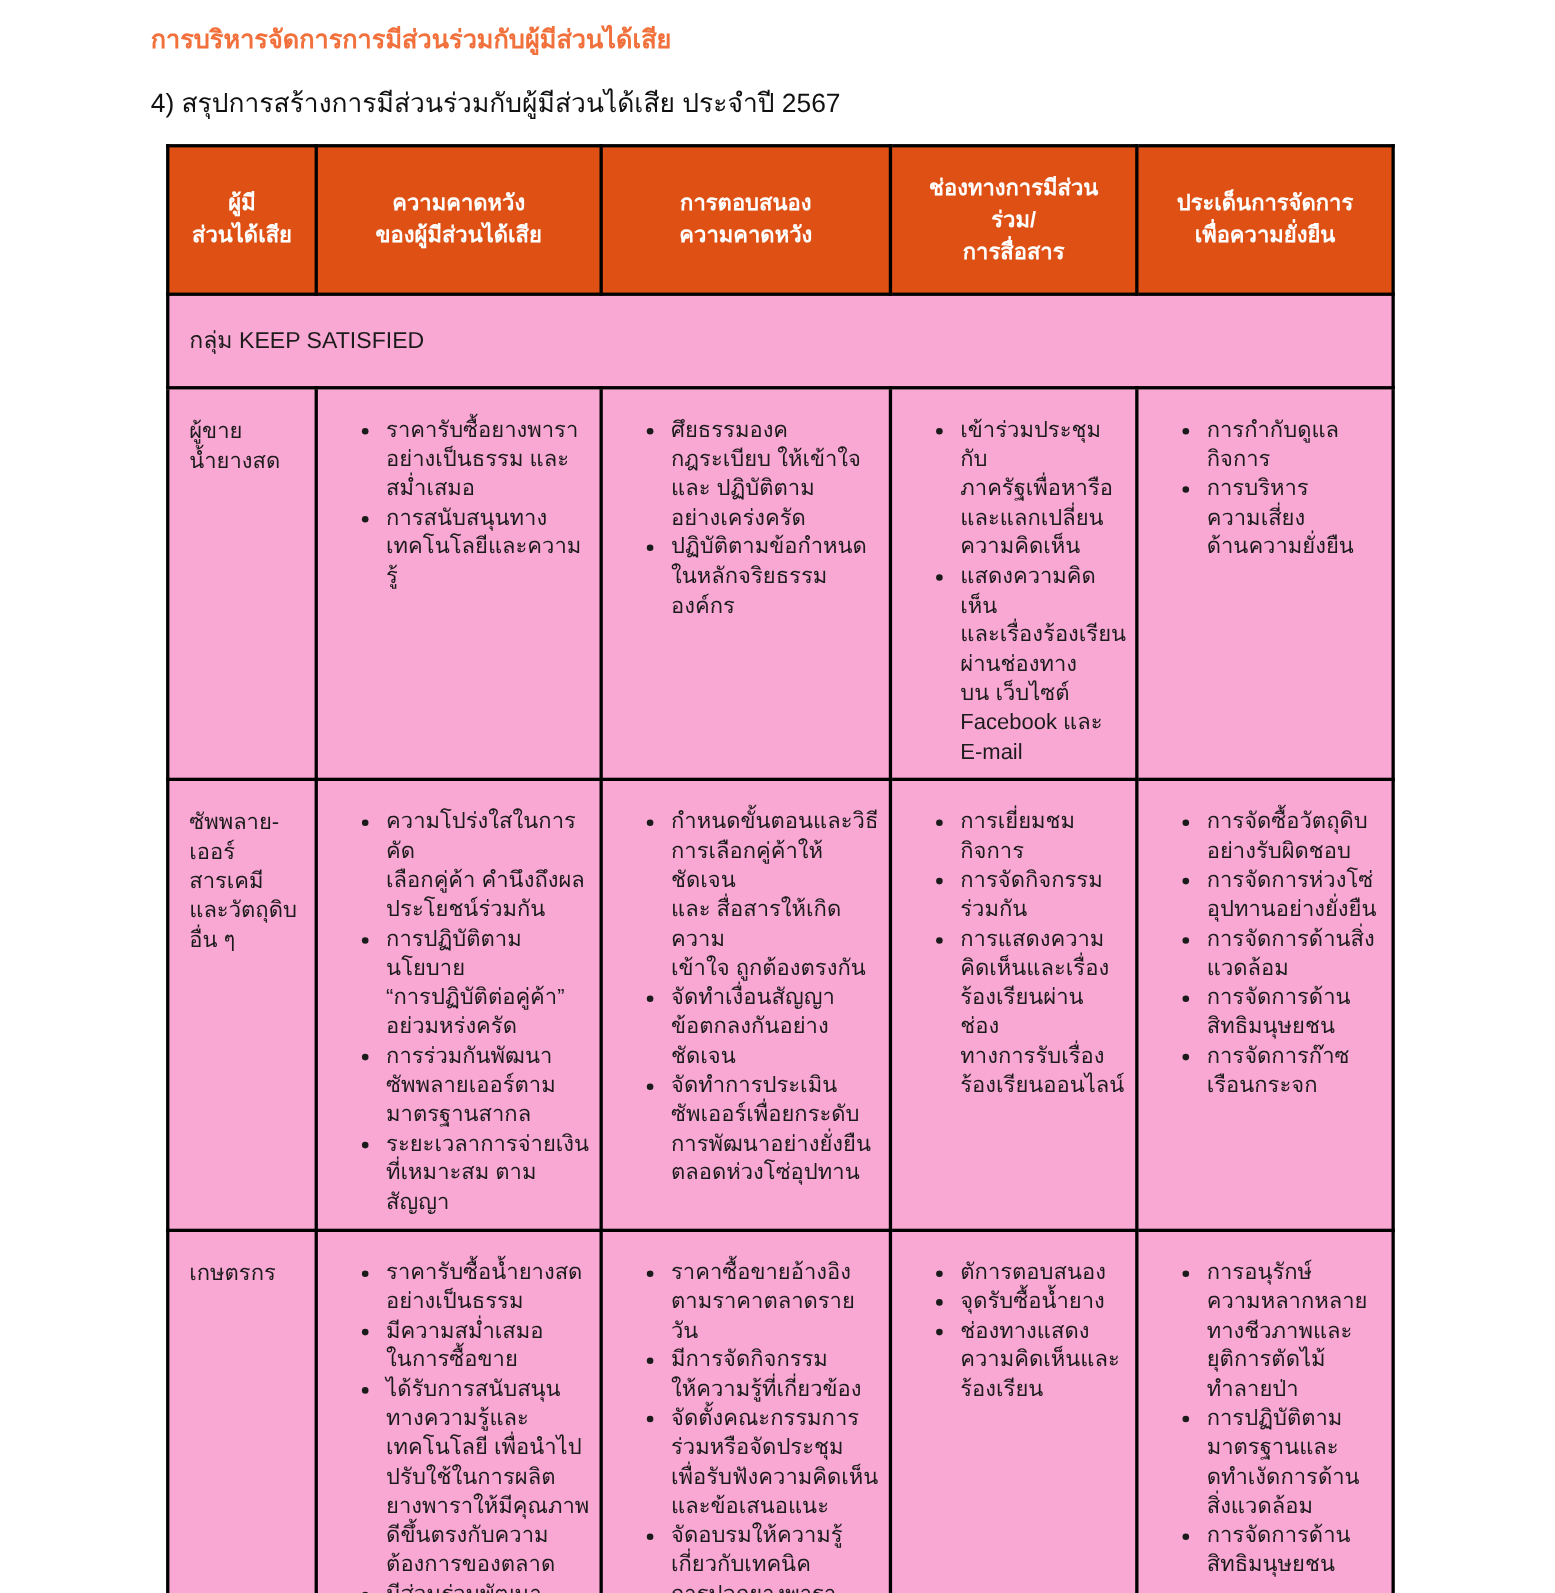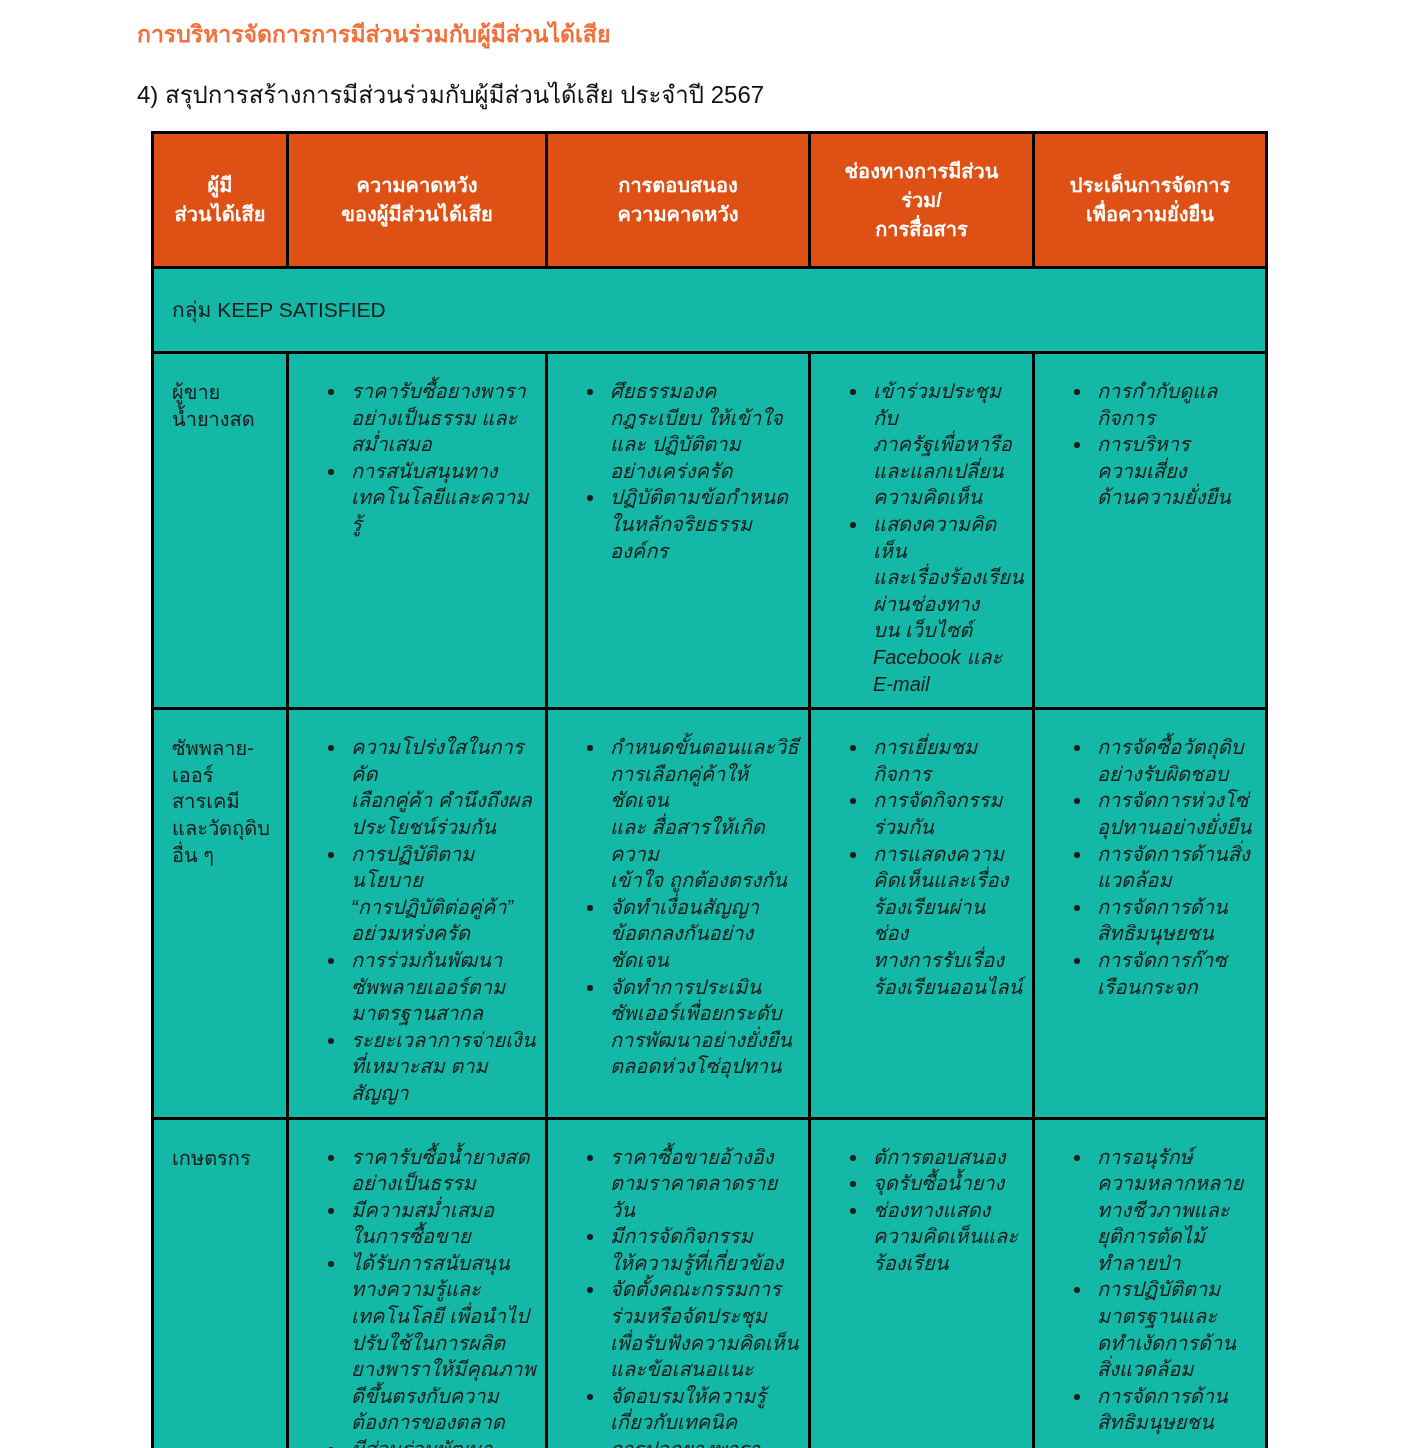--- a/index.html
+++ b/index.html
@@ -12,21 +12,20 @@
     font-family: "Liberation Sans", "DejaVu Sans", sans-serif;
     color: #1b1b1b;
     background: #ffffff;
   }
   .page-title {
     margin: 0 0 11px 137px;
     font-size: 23px;
     line-height: 1.3;
     font-weight: 700;
     color: #F2703B;
-    font-family: Liberation Mono, monospace;
   }
   .page-subtitle {
     margin: 27px 0 0 137px;
     font-size: 24px;
     line-height: 1.3;
     font-weight: 400;
     color: #111111;
   }
   table.stk {
     border-collapse: collapse;
@@ -53,39 +52,38 @@
     height: 85px;
     font-size: 21px;
     vertical-align: middle;
     padding: 10px 10px 10px 18px;
     white-space: pre-line;
   }
   tbody td {
     vertical-align: top;
     font-size: 20px;
     line-height: 1.33;
-    background: #14b8a6;
+    background: #f9a8d4;
   }
   td.stakeholder-cell {
     padding: 25px 6px 10px 18px;
     white-space: pre-line;
   }
   td.bullets {
     padding: 24px 8px 10px 6px;
   }
   ul.blist {
     margin: 0;
     padding: 0 0 0 52px;
     list-style: disc;
   }
   ul.blist li {
     white-space: pre-line;
     padding-left: 4px;
     margin: 0;
-    font-style: italic;
   }
   tr.r1 td { height: 314px; }
   tr.r2 td { height: 336px; }
   tr.r3 td { height: 437px; }
 </style>
 </head>
 <body>
 
 <div class="page">
 

